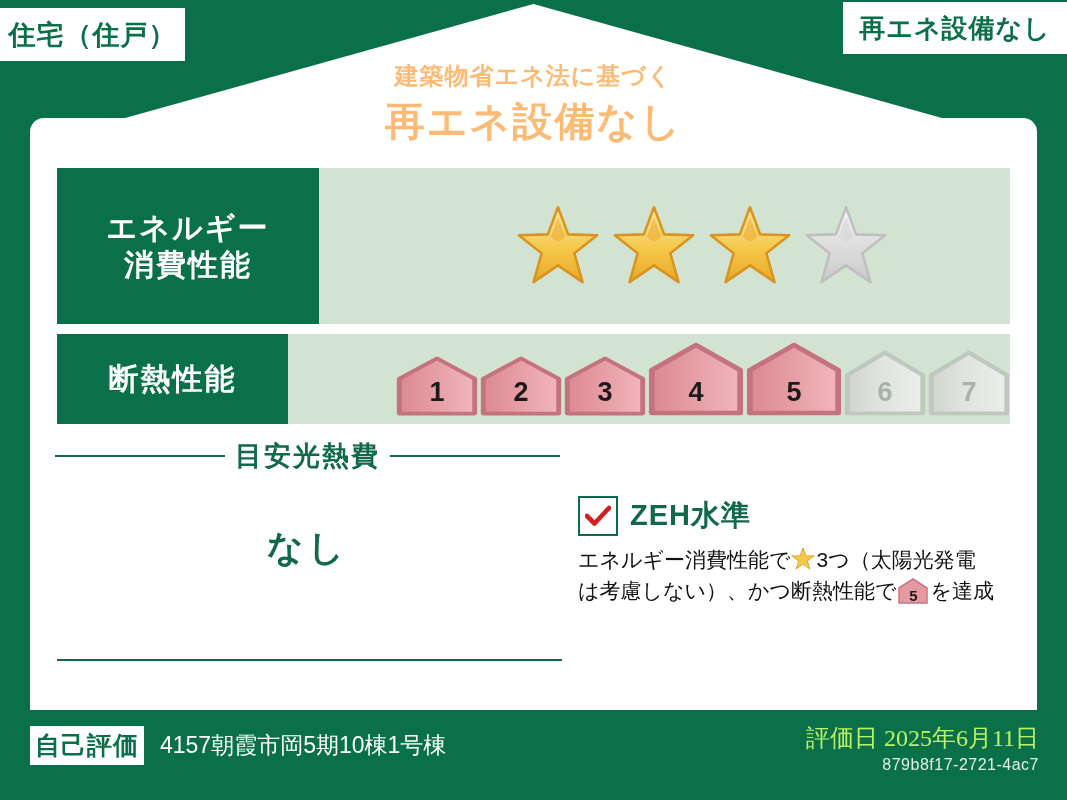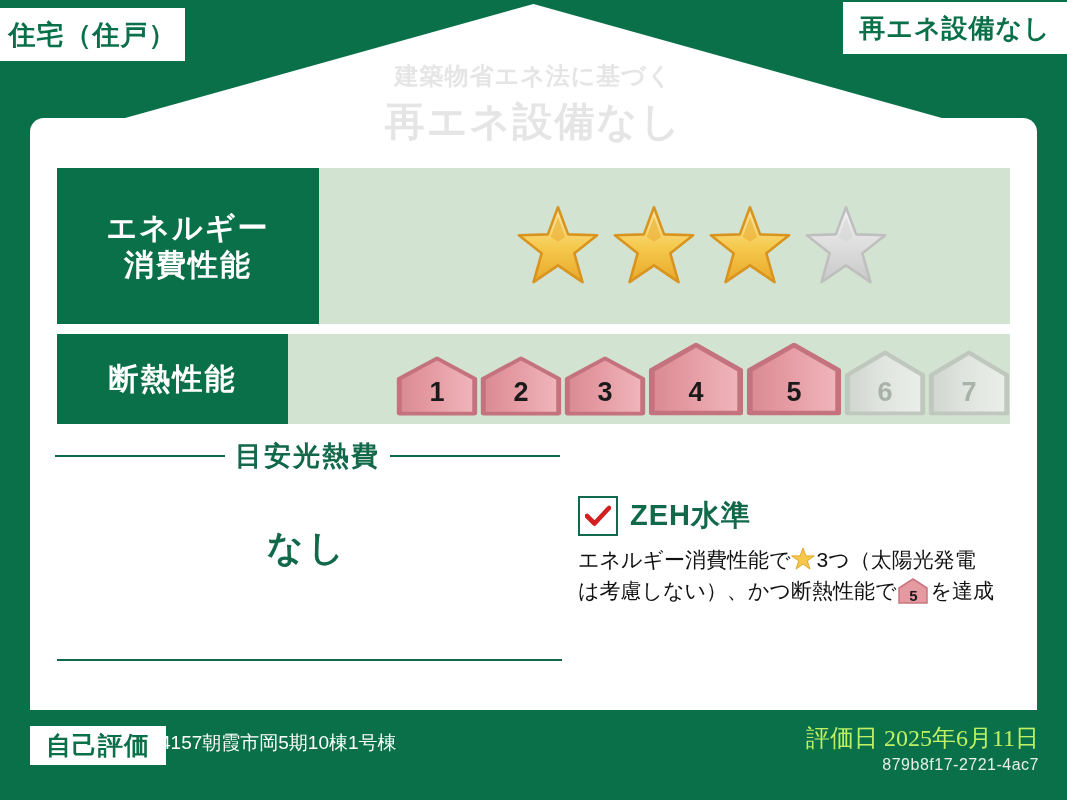--- a/index.html
+++ b/index.html
@@ -51,21 +51,21 @@
     right:0;top:2px;
     width:224px;height:52px;
     font-size:26px;
   }
 
   
   .title-block{
     position:absolute;
     left:0;top:60px;width:1067px;
     text-align:center;
-    color:#e5e5e5;
+    color:#fdba74;
     pointer-events:none;
   }
   .title-small{
     font-size:24px;font-weight:bold;letter-spacing:1px;
     margin-bottom:2px;
   }
   .title-big{
     font-size:40px;font-weight:bold;letter-spacing:2px;
   }
 
@@ -192,27 +192,27 @@
   .footer{
     position:absolute;
     left:0;bottom:0;width:1067px;height:90px;
     background:#0a7049;
   }
   .footer-badge{
     position:absolute;
     left:30px;top:16px;
     background:#ffffff;color:#0a7049;
     font-size:25px;font-weight:bold;
-    padding:3px 16px;
+    padding:3px 5px;
     letter-spacing:1px;
   }
   .footer-name{
     position:absolute;
     left:160px;top:20px;
-    color:#ffffff;font-size:19px;
+    color:#ffffff;font-size:23px;
     letter-spacing:0px;
   }
   .footer-date{
     position:absolute;
     right:28px;top:12px;
     color:#bef264;font-size:24px;
     text-align:right;
     white-space:nowrap;
     font-family:Liberation Serif, serif;
   }

